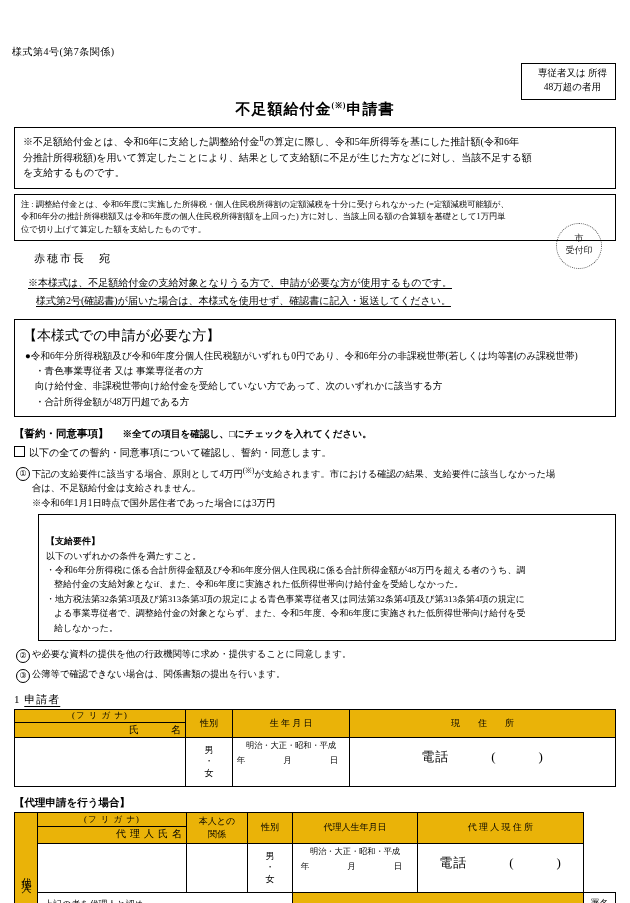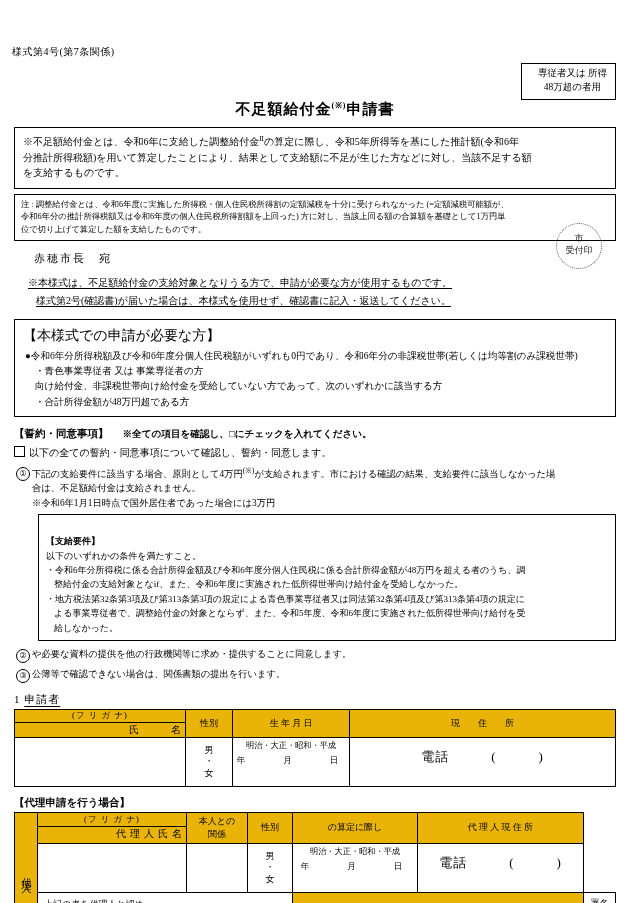--- a/index.html
+++ b/index.html
@@ -386,21 +386,21 @@
           <tr>
         <td class="shaded" rowspan="3" style="width:22px;padding:0">
           <div class="vert">代理人</div>
         </td>
         <td class="shaded" style="width:148px;padding:0">
           <div class="furi">(フ リ ガ ナ)</div>
           <div style="border-top:1px solid #000" class="nm">代理人氏名</div>
         </td>
         <td class="shaded" style="width:54px">本人との<br>関係</td>
         <td class="shaded" style="width:38px">性別</td>
-        <td class="shaded" style="width:118px">の算定に際し</td>
+        <td class="shaded" style="width:118px">代理人生年月日</td>
         <td class="shaded">代 理 人 現 住 所</td>
       </tr>
       <tr>
         <td class="cellpad-lg"></td>
         <td></td>
         <td class="ctr mid">
           <div style="line-height:1.25;font-size:9px">男<br>・<br>女</div>
         </td>
         <td>
           <div class="era-line ctr">明治・大正・昭和・平成</div>

